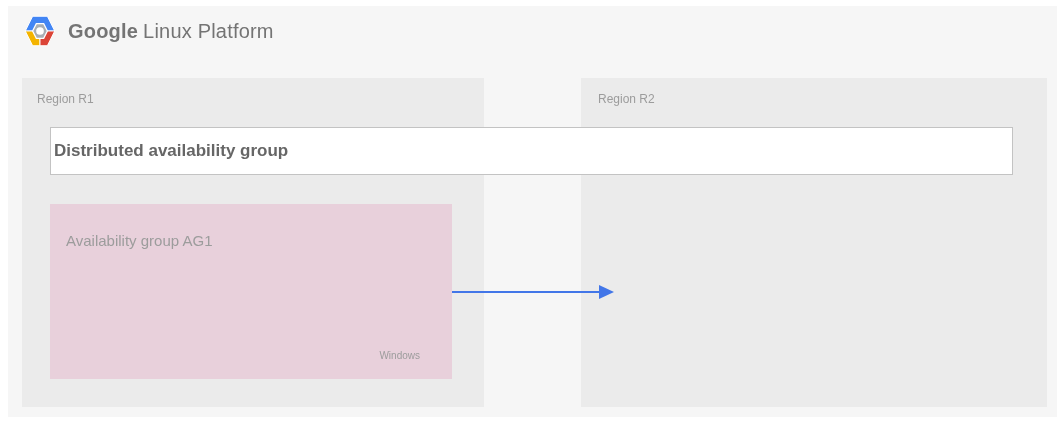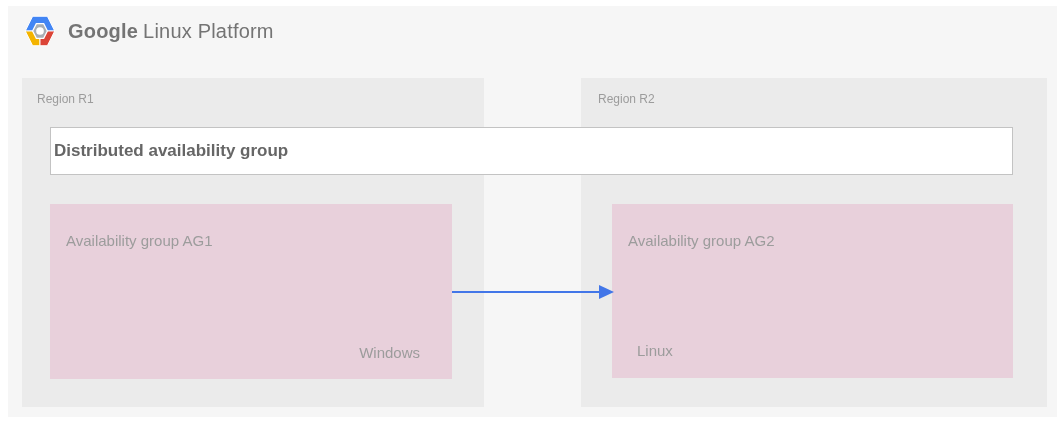--- a/index.html
+++ b/index.html
@@ -97,21 +97,21 @@
   .ag2 { left: 612px; top: 204px; width: 401px; height: 174px; }
   .ag-label {
     position: absolute;
     left: 16px; top: 16px;
     font-size: 15px;
     color: var(--label-gray);
     margin-top: 12px;
   }
   .os-label {
     position: absolute;
-    font-size: 15px;
+    font-size: 10px;
     color: var(--label-gray);
   }
   .ag1 .os-label { right: 32px; bottom: 18px; }
   .ag2 .os-label { left: 25px;  bottom: 19px; }
 
   .arrow {
     position: absolute;
     left: 450px; top: 281px;
     width: 168px; height: 22px;
     z-index: 4;
@@ -147,23 +147,19 @@
 
   <div class="dag-box">
     <div class="dag-label">Distributed availability group</div>
   </div>
 
   <div class="ag-box ag1">
     <div class="ag-label">Availability group AG1</div>
     <div class="os-label">Windows</div>
   </div>
 
-  <div class="ag-box ag2">
-    <div class="ag-label">Availability group AG2</div>
-    <div class="os-label">Linux</div>
-  </div>
 
   <svg class="arrow" viewBox="0 0 168 22" aria-hidden="true">
     <line x1="2" y1="11" x2="151" y2="11" stroke="var(--arrow-blue)" stroke-width="2.2"></line>
     <polygon points="149,4 164,11 149,18" fill="var(--arrow-blue)"></polygon>
   </svg>
 
 </div>
 
 </body></html>

